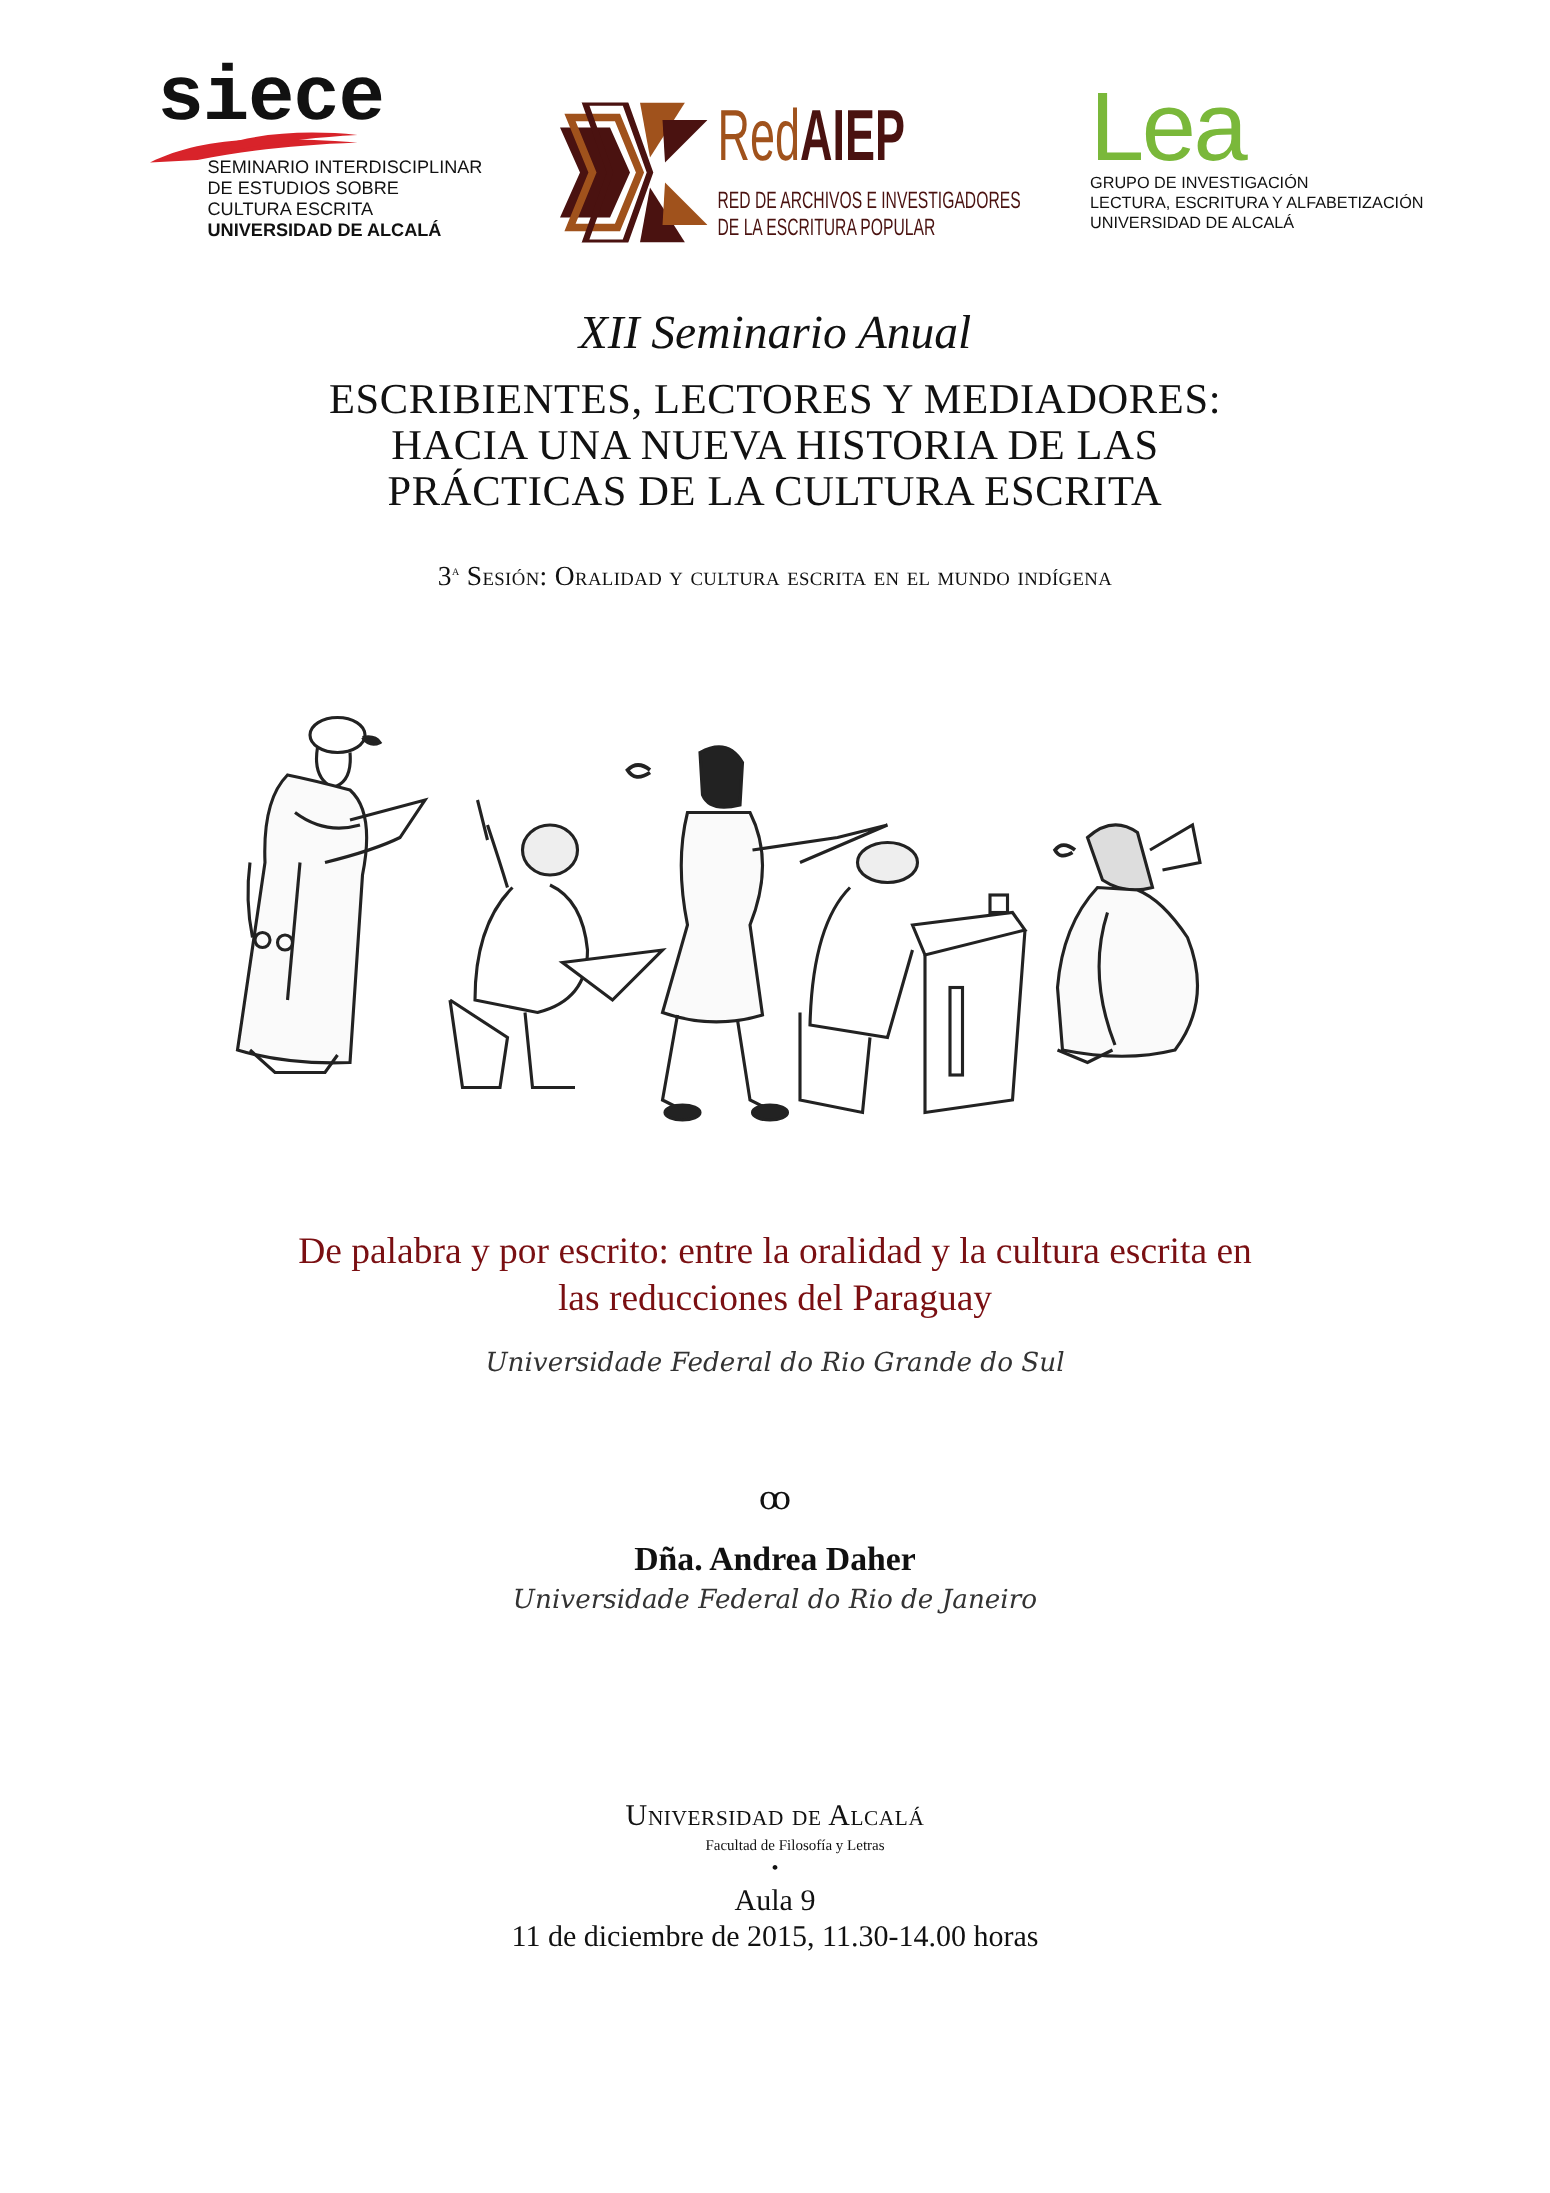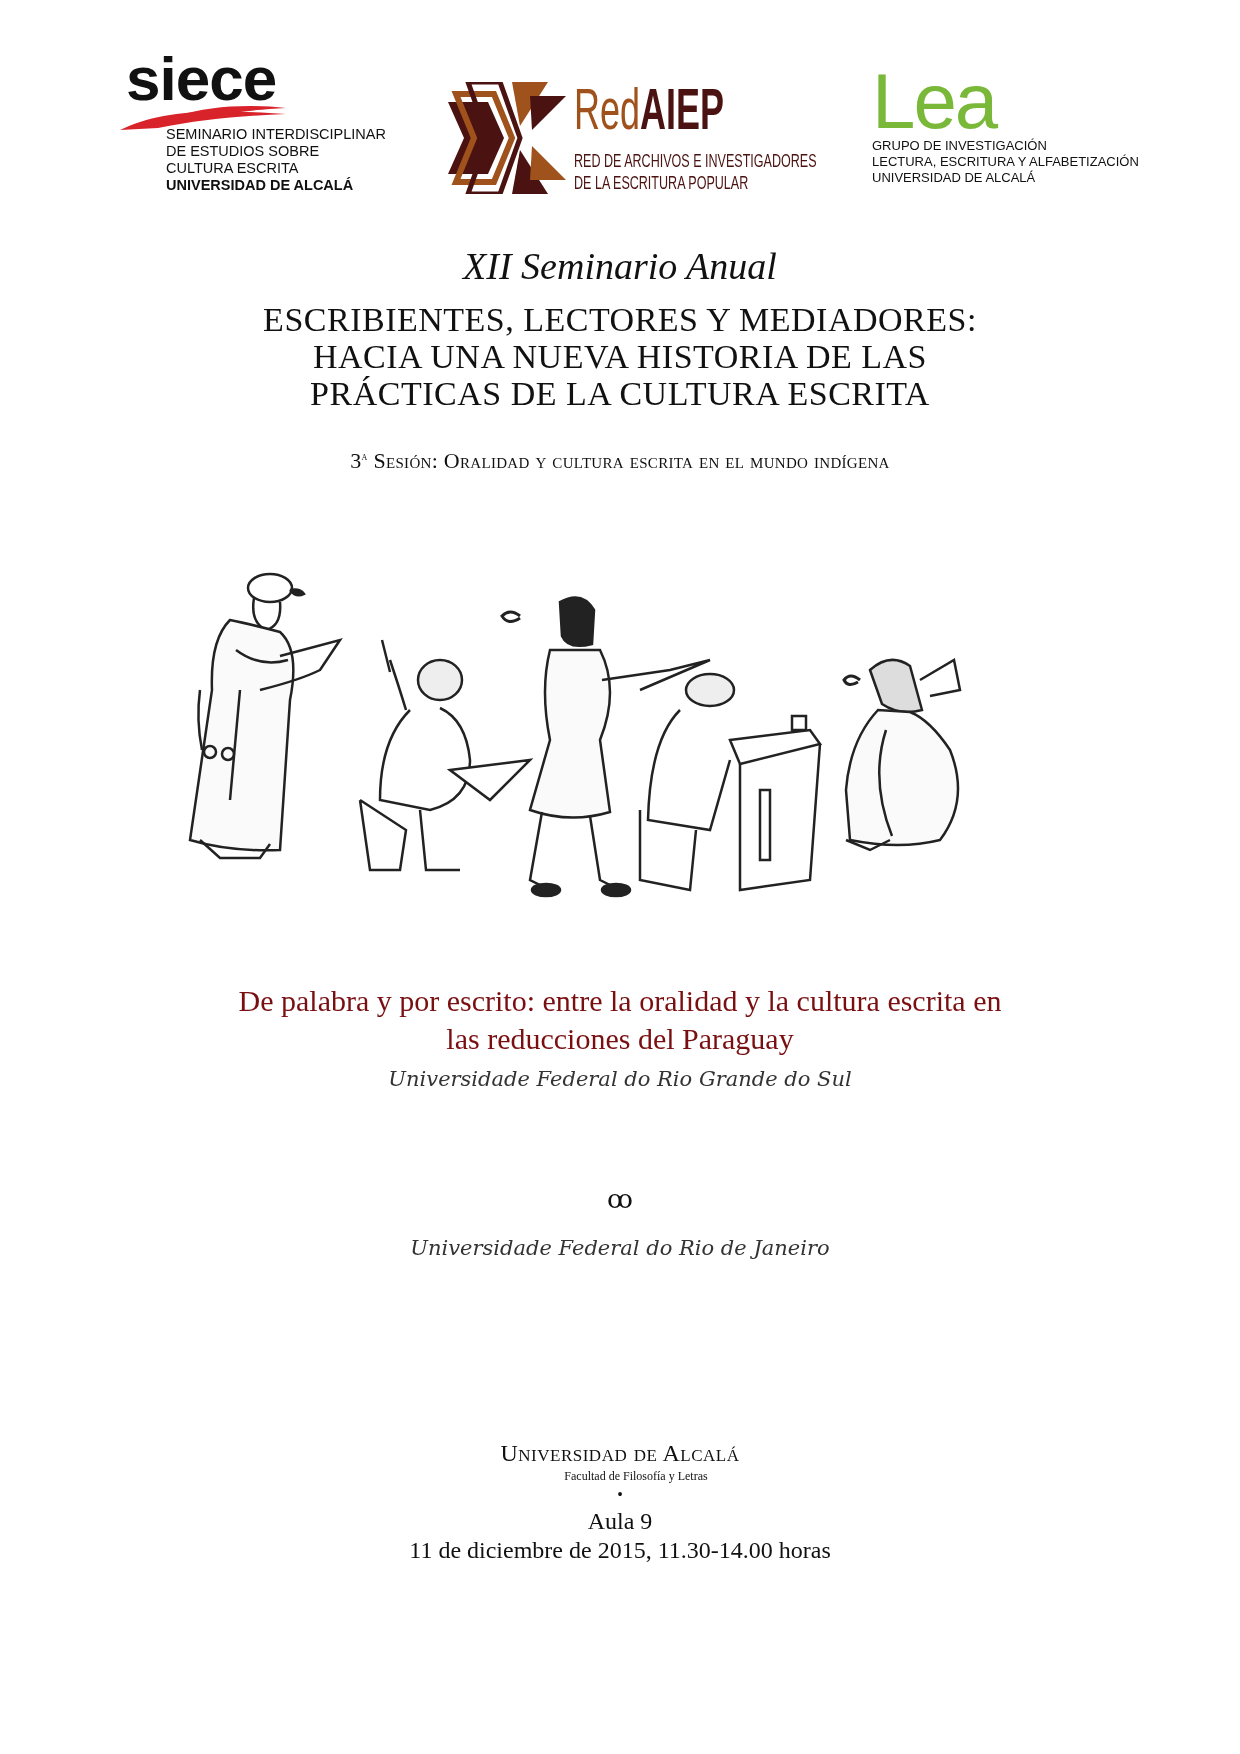--- a/index.html
+++ b/index.html
@@ -2,21 +2,21 @@
 <html><head>
 <meta charset="utf-8">
 <style>
   html, body { margin: 0; padding: 0; background: #ffffff; }
   body { width: 1240px; height: 1754px; position: relative; overflow: hidden;
          font-family: "Liberation Serif", "DejaVu Serif", serif; color: #111; }
   .abs { position: absolute; }
   .center { left: 0; width: 1240px; text-align: center; }
 
   
-  .siece-word { font-family: Liberation Sans, sans-serif; font-weight: bold; font-size: 62px;
+  .siece-word { font-family: Liberation Mono, monospace; font-weight: bold; font-size: 62px;
                 letter-spacing: -1px; color: #111; line-height: 1; }
   .siece-text { font-family: "Liberation Sans", sans-serif; font-size: 14.5px; line-height: 17px; color: #111; }
   .siece-text .b { font-weight: bold; }
   .redaiep-title { font-family: "Liberation Sans Narrow", "Liberation Sans", sans-serif; font-size: 58px; line-height: 1;
                    transform: scaleX(0.62); transform-origin: left top; white-space: nowrap; }
   .redaiep-sub { font-family: "Liberation Sans", sans-serif; font-size: 19px; line-height: 22px; color: #4a1210;
                  transform: scaleX(0.66); transform-origin: left top; white-space: nowrap; }
   .lea-word { font-family: "Liberation Sans", sans-serif; font-size: 78px; line-height: 1; color: #7ab83a; letter-spacing: -2px; }
   .lea-text { font-family: "Liberation Sans", sans-serif; font-size: 13px; line-height: 16px; color: #111; white-space: nowrap; }
   .lea-text .b { font-weight: normal; }
@@ -151,26 +151,27 @@
     <path d="M676 300 L700 310 L720 300"></path>
     <path d="M690 140 q-10 -8 -16 0 q4 8 14 2" stroke-width="3"></path>
   </g>
 </svg>
 
 <div class="abs center" style="top:982px;">
   <div class="talk-title">
     <div>De palabra y por escrito: entre la oralidad y la cultura escrita en</div>
     <div>las reducciones del Paraguay</div>
   </div>
-  <div class="affil" style="margin-top:9px;font-style:italic;">Universidade Federal do Rio Grande do Sul</div>
+  <div class="affil" style="margin-top:20px;font-style:italic;">Universidade Federal do Rio Grande do Sul</div>
 </div>
 
 <div class="abs center ornament" style="top:1184px;">ꝏ</div>
 
 <div class="abs center" style="top:1232px;">
+  <div class="speaker" style="margin-top:0px;">Dña. Andrea Daher</div>
   <div class="affil" style="margin-top:4px;">Universidade Federal do Rio de Janeiro</div>
 </div>
 
 <div class="abs center" style="top:1440px;">
   <div class="venue">Universidad de Alcalá</div>
   <div class="venue-sub" style="margin-top:2px;">Facultad de Filosofía y Letras</div>
   <div class="venue-dot" style="margin-top:2px;">•</div>
   <div class="venue-room" style="margin-top:4px;">Aula 9</div>
   <div class="venue-date" style="margin-top:2px;">11 de diciembre de 2015, 11.30-14.00 horas</div>
 </div>

